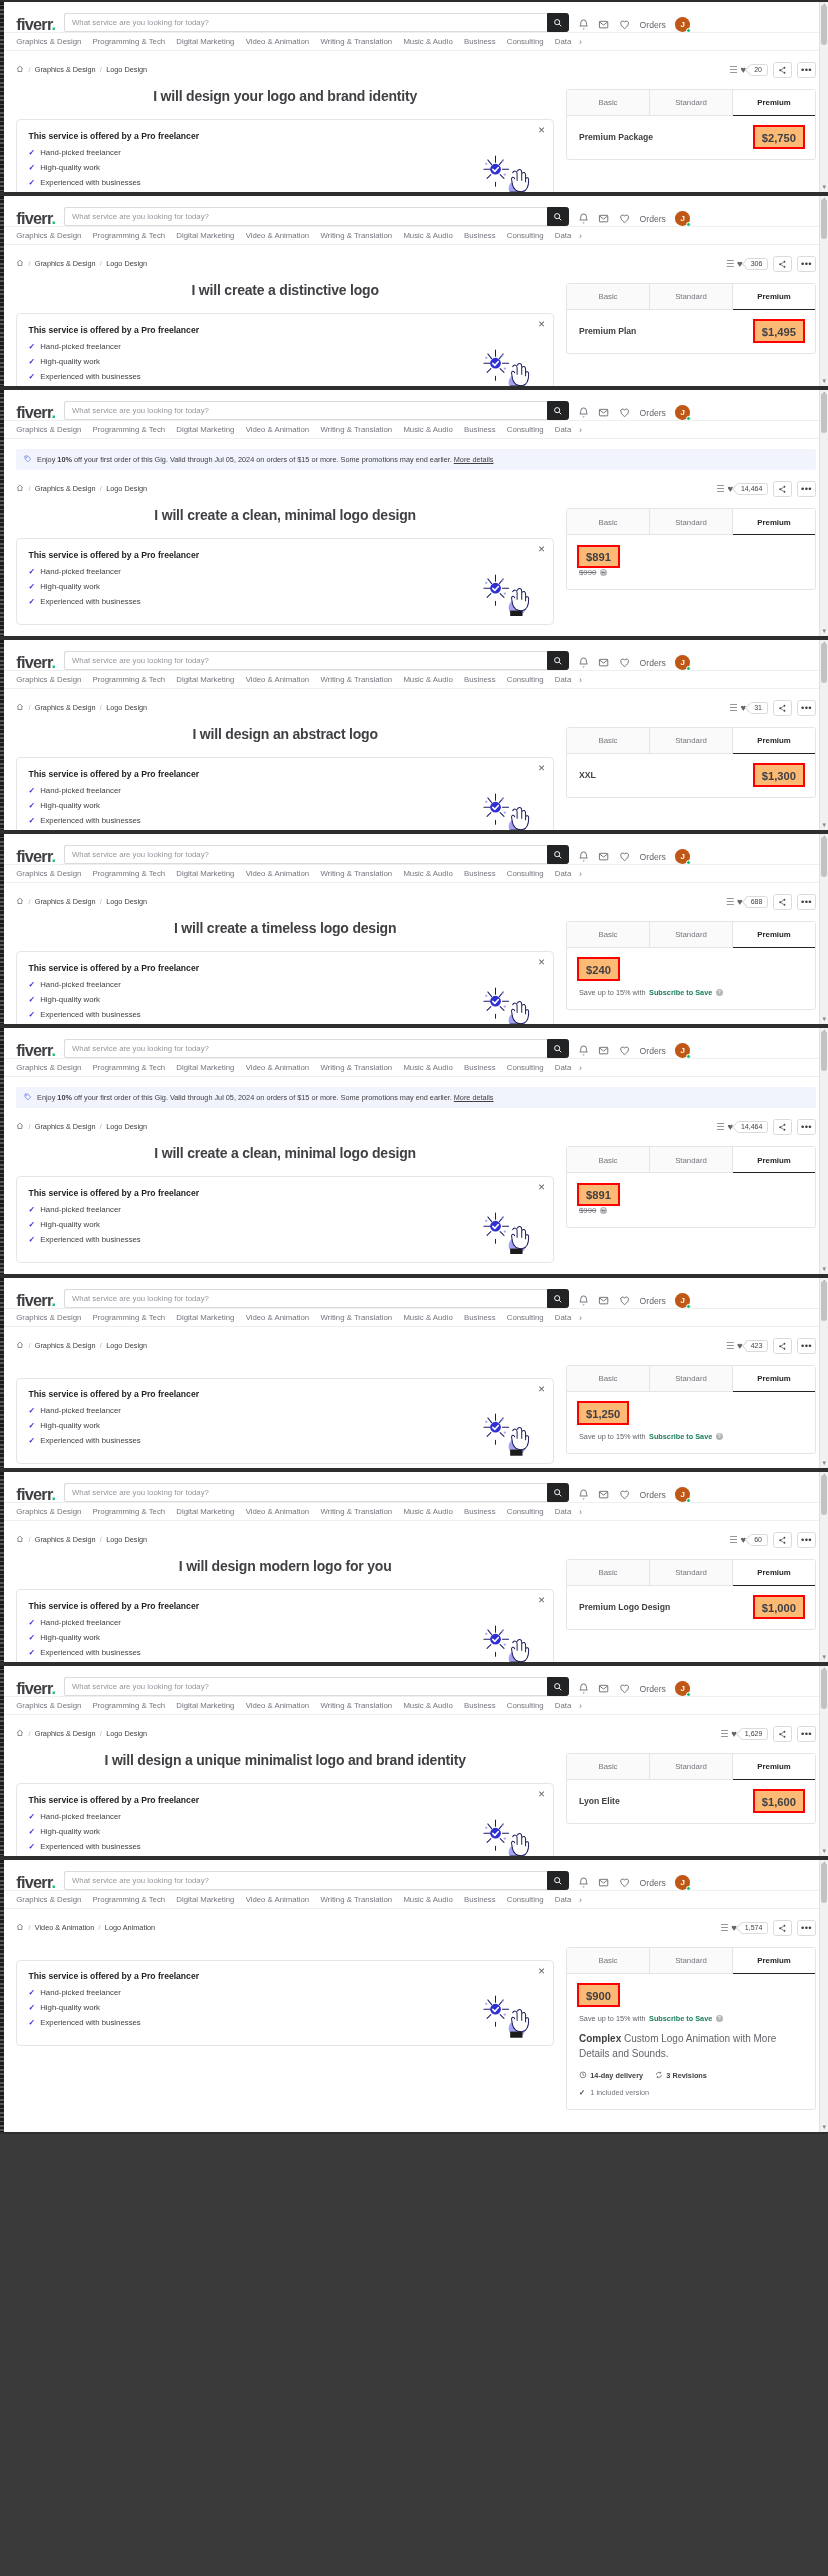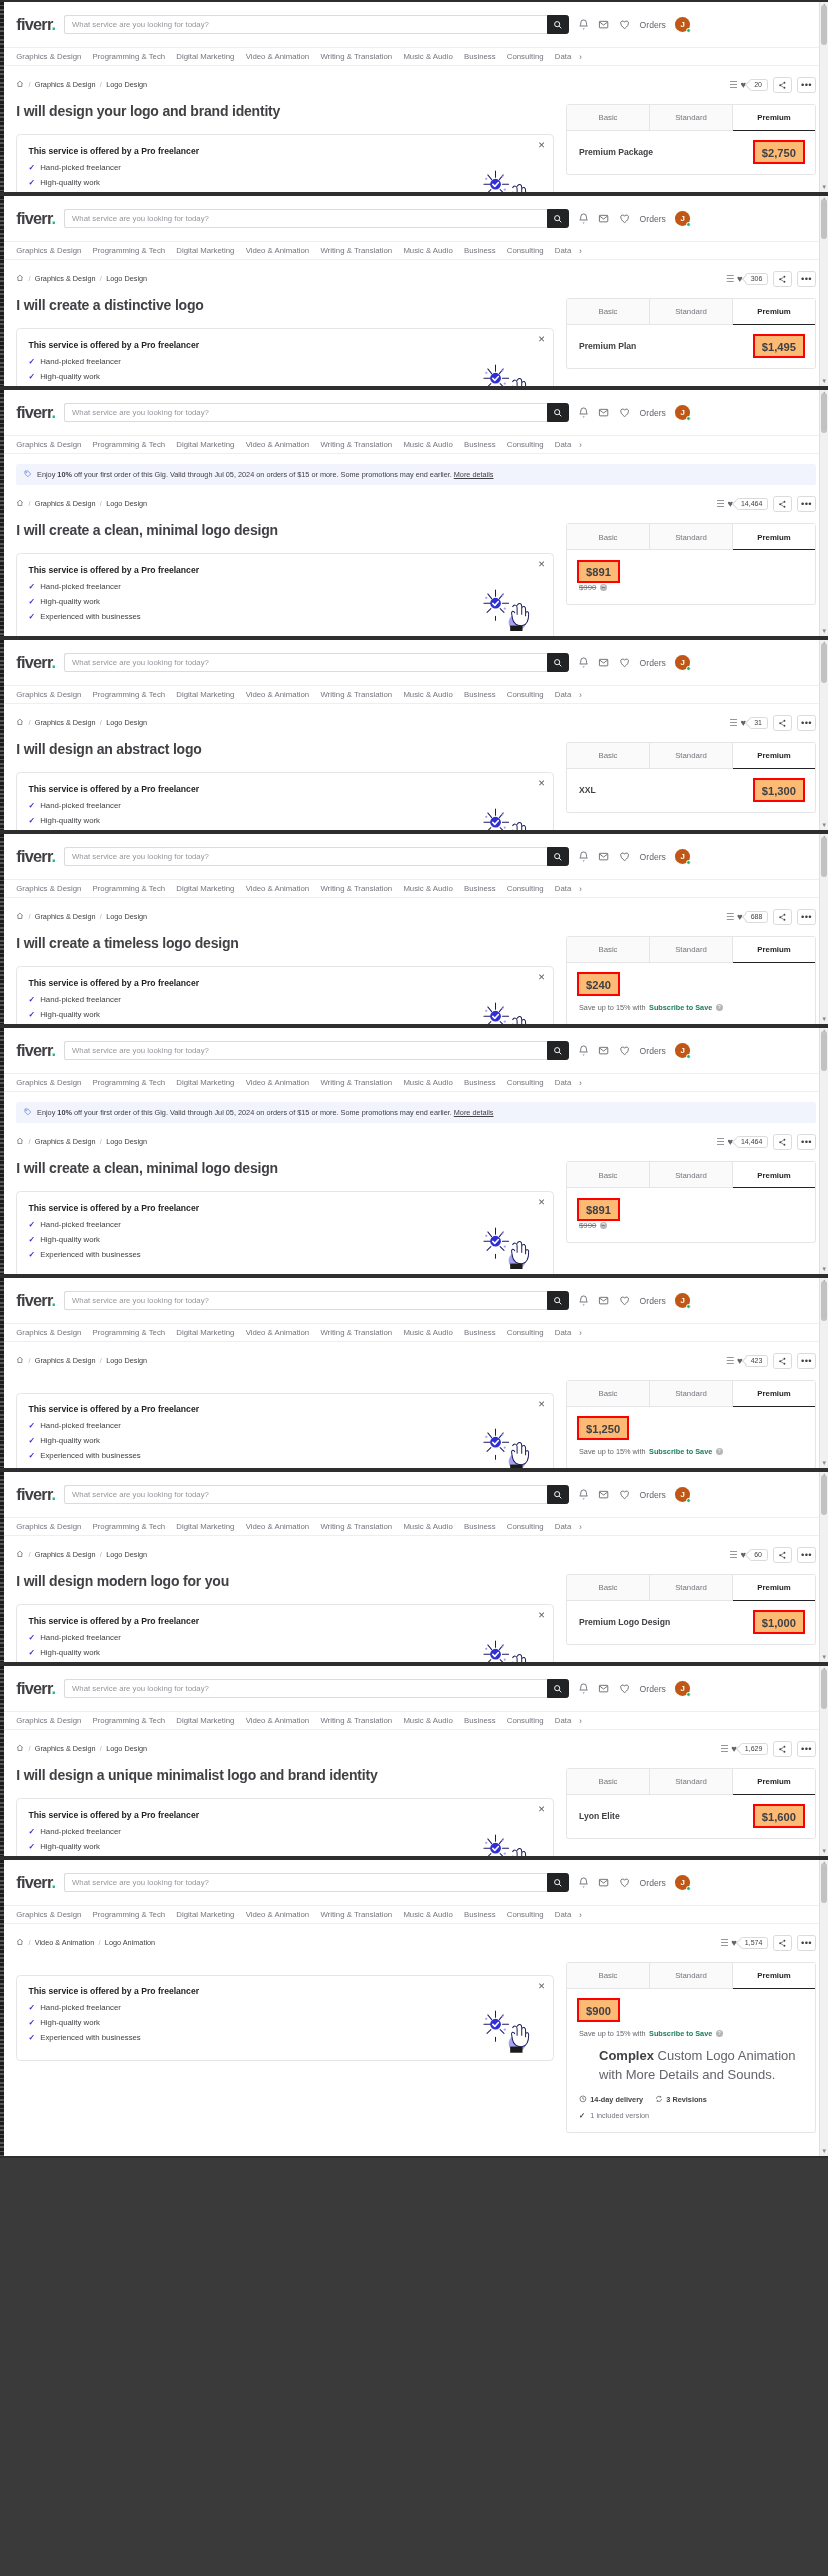--- a/index.html
+++ b/index.html
@@ -40,22 +40,22 @@
   }
   .scrollbar .arrow {
     position:absolute; left:0; right:0; height:7.8px; text-align:center;
     font-size:6px; line-height:7.8px; color:#8a8a8a;
   }
   .scrollbar .arrow.up { top:0; }
   .scrollbar .arrow.down { bottom:0; }
 
   
   .hdr {
-    display: flex; align-items: center;
-    height: 46px; padding: 0 10.4px 0 12px;
+    display: flex; align-items: flex-end;
+    height: 31px; padding: 0 10.4px 0 12px;
     background: #fff; border-bottom: 0.9px solid #efeff0;
     gap: 8.6px;
   }
   .logo {
     font-size: 16.4px; font-weight: bold; color: #404145;
     letter-spacing: -0.8px; line-height: 1; position: relative;
     font-family: "Liberation Sans", sans-serif; white-space: nowrap;
   }
   .logo .dot { color: #1dbf73; }
 
@@ -150,21 +150,21 @@
   
   .body-grid {
     display: flex; gap: 12px; padding: 0 12px 0 12px;
     align-items: flex-start;
   }
   .col-left { flex: 1 1 auto; min-width: 0; padding-top: 10.4px; }
   .col-right { flex: 0 0 auto; width: 250px; padding-top: 11.2px; }
 
   .gig-title {
     font-size: 14px; font-weight: bold; color: #404145;
-    line-height: 1.22; letter-spacing: -0.2px;
+    line-height: 1.22; letter-spacing: -0.2px; text-align: center;
   }
 
   
   .pro-card {
     margin-top: 14px; border: 0.9px solid #e4e5e7; border-radius: 4.3px;
     padding: 10.4px 11.2px 12px 11.2px; position: relative; background: #fff;
   }
   .pro-card .close {
     position: absolute; top: 6px; right: 7.8px;
     font-size: 8.6px; color: #62646a; cursor: pointer; line-height: 1;
@@ -215,21 +215,21 @@
     width: 7px; height: 7px; border-radius: 50%; background: #b5b6ba;
     color: #fff; font-size: 5.2px; line-height: 7px; text-align: center;
     display: inline-block; text-decoration: none;
   }
   .save-line {
     font-size: 7.3px; color: #62646a; margin-top: 9px;
     display: flex; align-items: center; gap: 3.5px; white-space: nowrap;
   }
   .save-line b { color: #1a7f5a; font-weight: bold; }
 
-  .pkg-desc { font-size: 13px; color: #62646a; margin-top: 9.5px; line-height: 1.45; margin-left: 20px; }
+  .pkg-desc { font-size: 10px; color: #62646a; margin-top: 9.5px; line-height: 1.45; }
   .pkg-desc b { color: #404145; font-weight: bold; }
 
   .meta-row { display: flex; gap: 12px; margin-top: 9.5px; align-items: center; }
   .meta-row span { font-size: 7.3px; color: #404145; display: flex; align-items: center; gap: 3.5px; font-weight:bold; }
   .meta-row svg { width: 7.8px; height: 7.8px; }
 
   .incl-row { font-size: 7.3px; color: #74767e; display: flex; align-items: center; gap: 5.2px; margin-top: 7.8px; }
   .incl-row .tick { color: #404145; font-weight: bold; }
 
   .price-left-stack { }

